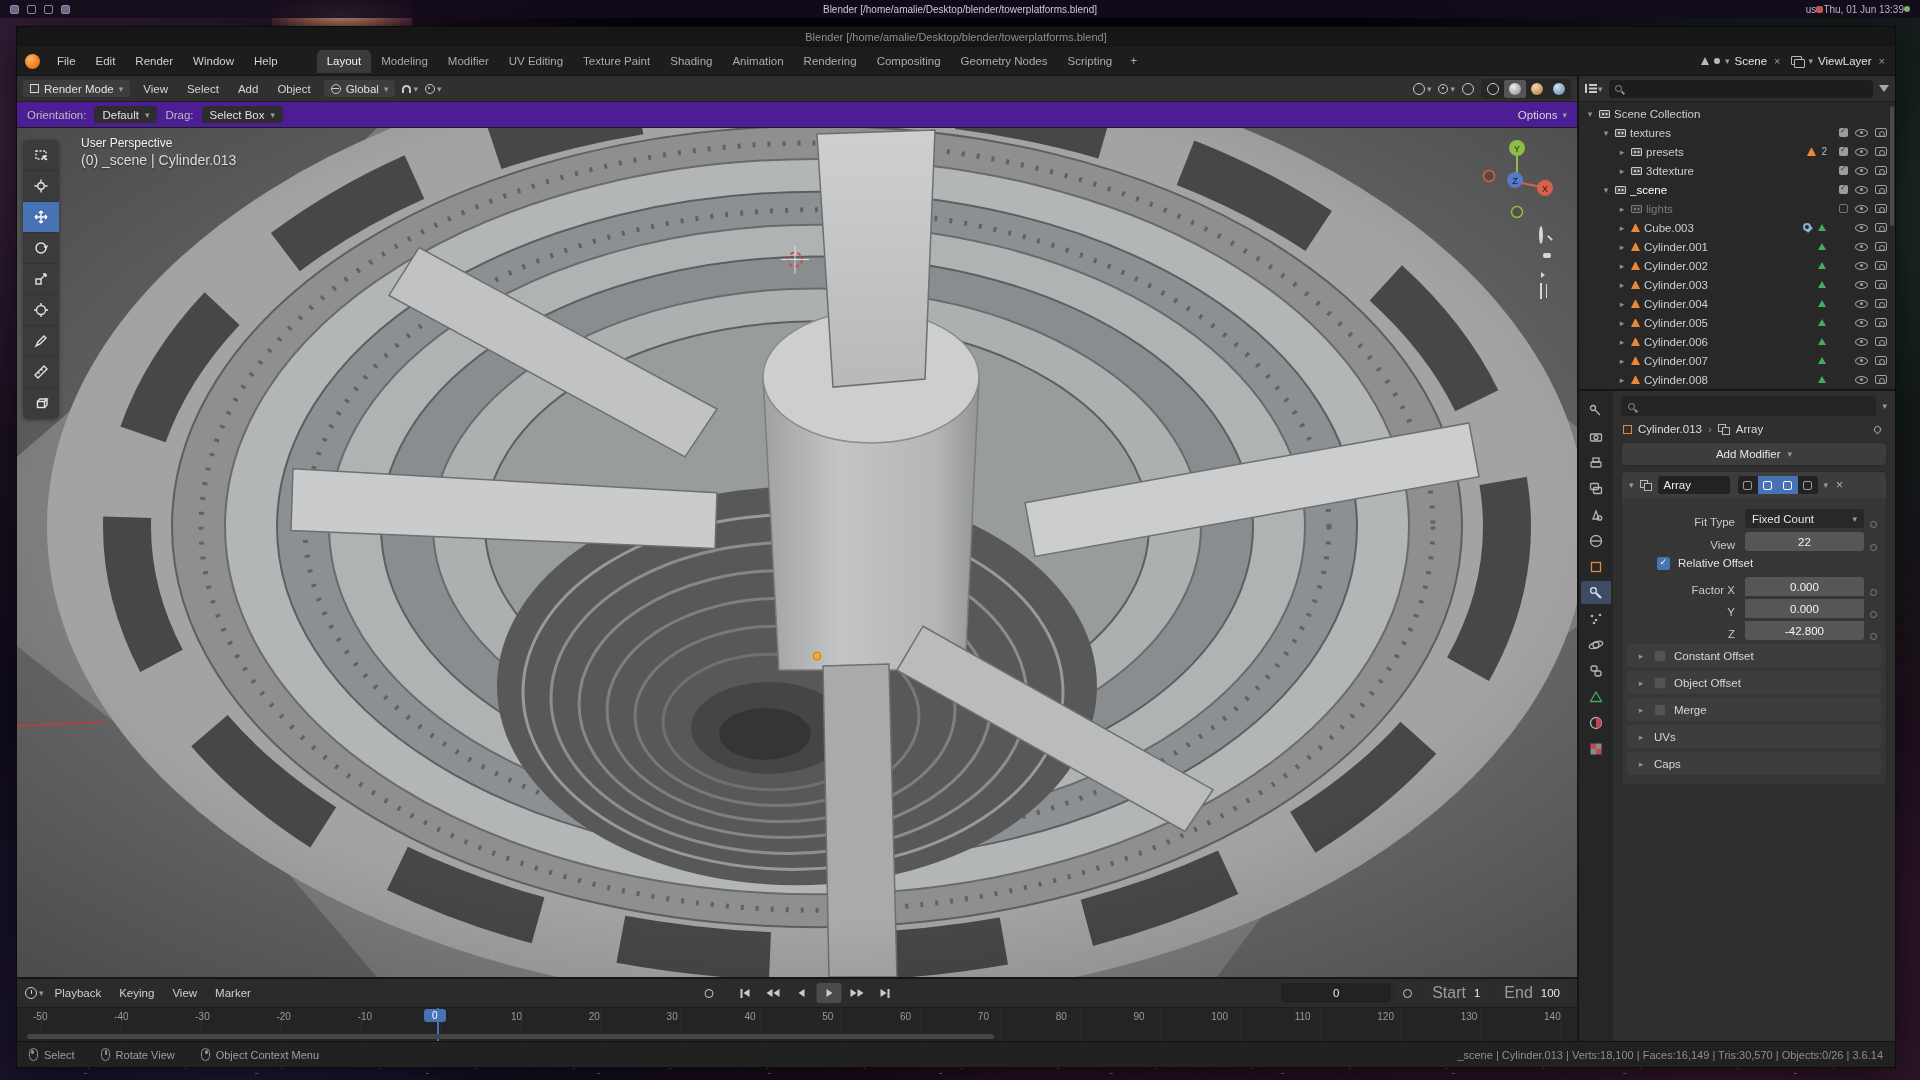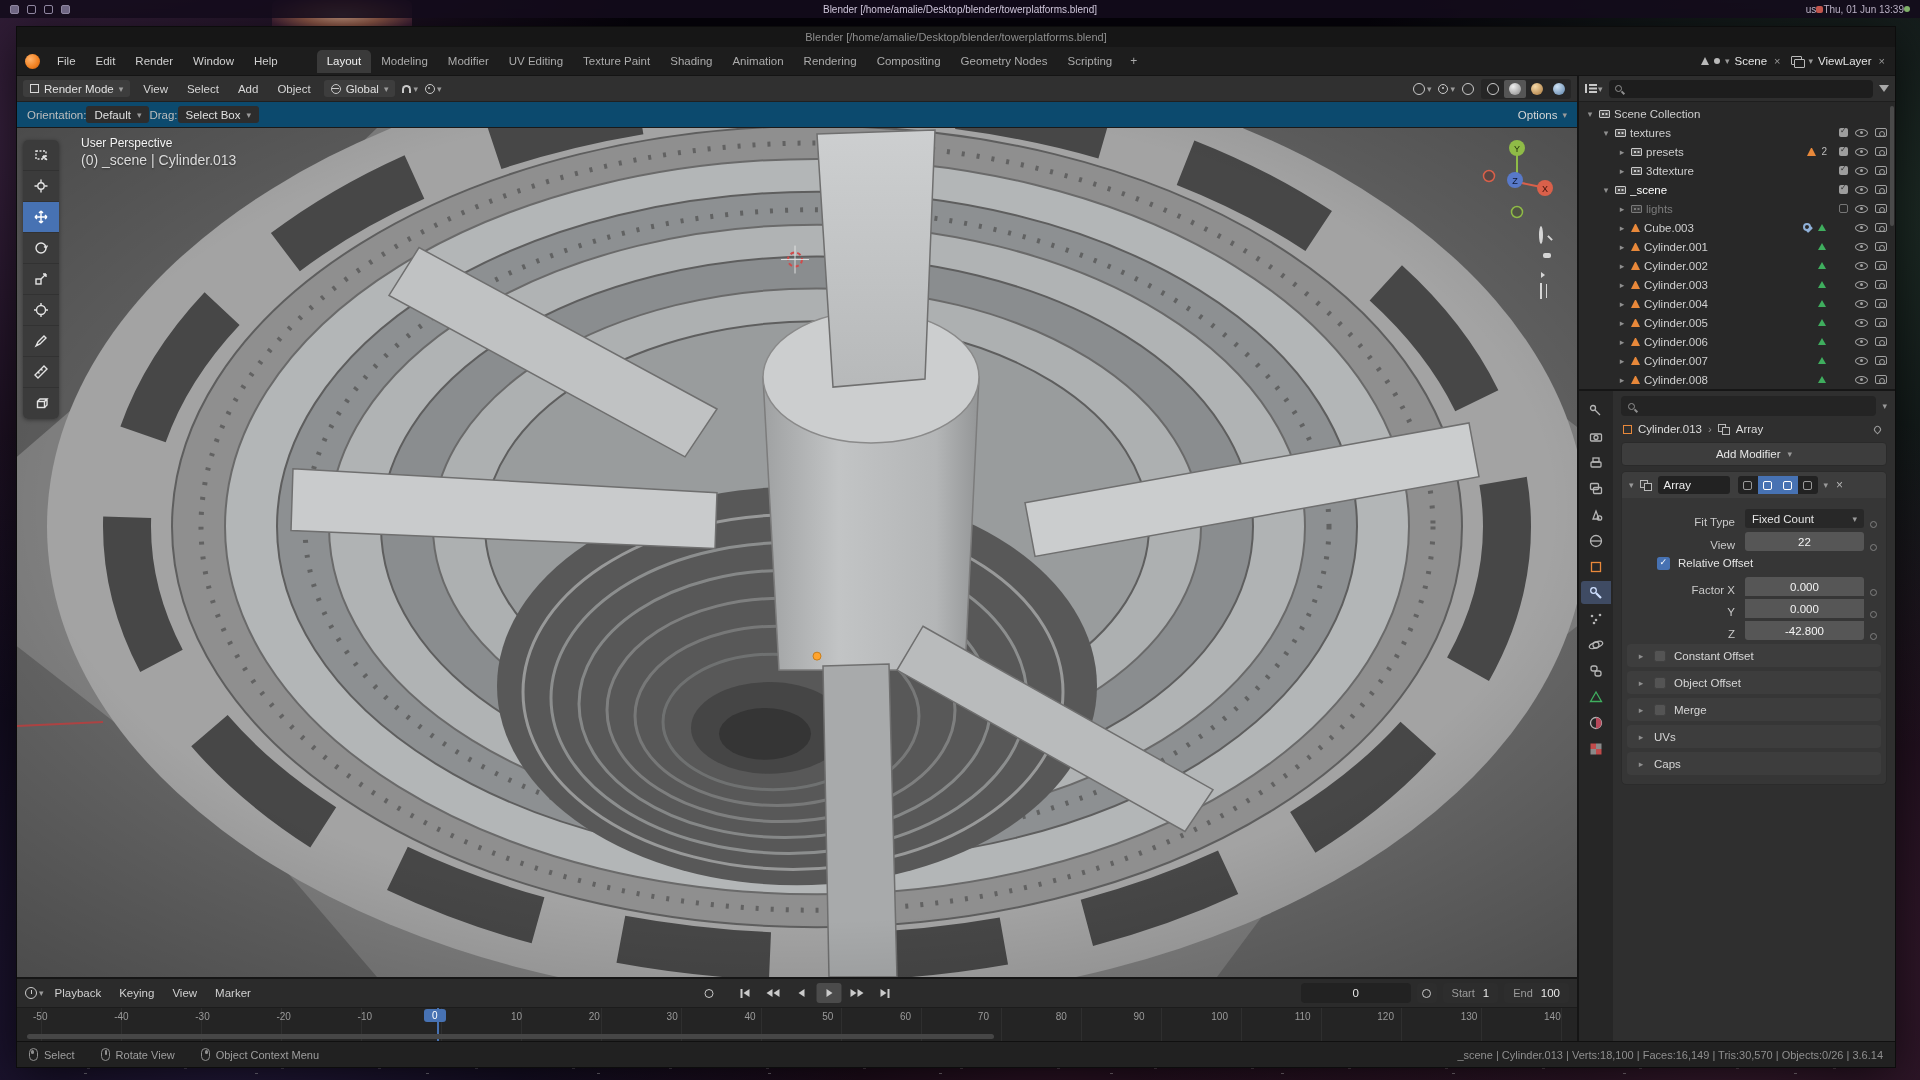--- a/index.html
+++ b/index.html
@@ -61,21 +61,21 @@
 .vp-head-right{margin-left:auto;display:flex;align-items:center;gap:7px}
 .hic{display:flex;align-items:center;gap:2px}
 .ballw{width:12px;height:12px;border-radius:50%;border:1.5px solid #c9c9c9}
 .balls{width:12px;height:12px;border-radius:50%;background:radial-gradient(circle at 35% 30%,#eee,#888)}
 .ballm{width:12px;height:12px;border-radius:50%;background:radial-gradient(circle at 35% 30%,#f5d9a8,#a8763a)}
 .ballr{width:12px;height:12px;border-radius:50%;background:radial-gradient(circle at 35% 30%,#cfe3f5,#5a80a8)}
 .shade-group{display:flex;background:#262626;border-radius:3px;padding:1px}
 .shade{width:22px;height:18px;display:flex;align-items:center;justify-content:center;border-radius:2px}
 .shade.active{background:#555}
 
-.vp-tools{flex:0 0 26px;background:#0c4a6e;display:flex;align-items:center;padding:0 10px;gap:0;border-bottom:1px solid #1a1a1a;color:#bdbdbd;font-size:11.5px}
+.vp-tools{flex:0 0 26px;background:#4c1d95;display:flex;align-items:center;padding:0 10px;gap:8px;border-bottom:1px solid #1a1a1a;color:#bdbdbd;font-size:11.5px}
 .ts-pill{display:flex;align-items:center;gap:6px;background:#2d2d2d;border-radius:3px;padding:2.5px 8px;color:#e0e0e0}
 .options{margin-left:auto;display:flex;gap:5px;align-items:center;color:#d6d6d6}
 
 .canvas{flex:1;position:relative;min-height:0;background:#701a75;overflow:hidden}
 .scene{position:absolute;inset:0;width:100%;height:100%}
 .vp-text{position:absolute;left:64px;top:8px;z-index:5;pointer-events:none}
 .vp-text .l1{color:#f4f4f4;font-size:12px;text-shadow:0 1px 2px rgba(0,0,0,.45)}
 .vp-text .l2{color:#dcdcdc;font-size:14px;margin-top:2px;text-shadow:0 1px 2px rgba(0,0,0,.45)}
 .toolbar{position:absolute;left:6px;top:12px;z-index:5;display:flex;flex-direction:column;border-radius:5px;overflow:hidden;box-shadow:0 1px 4px rgba(0,0,0,.4)}
 .tool{width:36px;height:31px;background:#3b3b3b;display:flex;align-items:center;justify-content:center;border-bottom:1px solid #323232}
@@ -104,21 +104,21 @@
 .tbtn{display:flex;gap:1.5px;align-items:center;justify-content:center;width:25px;height:20px;border-radius:3px}
 .tbtn.play{background:#4b4b4b}
 .rec{width:9px;height:9px;border:1.5px solid #c9c9c9;border-radius:50%}
 .tl-ic{width:0;height:0;border-top:4px solid transparent;border-bottom:4px solid transparent;border-right:6px solid #cbcbcb}
 .tr-ic{width:0;height:0;border-top:4px solid transparent;border-bottom:4px solid transparent;border-left:6px solid #cbcbcb}
 .tbar{width:2px;height:9px;background:#cbcbcb}
 .tl-right{margin-left:auto;display:flex;gap:6px;align-items:center}
 .framefield{width:110px;height:20px;background:#222;border-radius:4px;color:#e8e8e8;display:flex;align-items:center;justify-content:center;font-size:11.5px}
 .keybtn{width:20px;height:20px;border-radius:4px;background:#2d2d2d;display:flex;align-items:center;justify-content:center}
 .pill{height:20px;background:#2d2d2d;border-radius:4px;display:flex;align-items:center;gap:8px;padding:0 9px}
-.plabel{color:#9b9b9b;font-size:11px}
+.plabel{color:#9b9b9b;font-size:16px}
 .pval{color:#e8e8e8;font-size:11.5px}
 .ruler{flex:1;position:relative;background:#242424;border-top:1px solid #1c1c1c;overflow:hidden}
 .ruler::before{content:"";position:absolute;inset:0;background:repeating-linear-gradient(90deg,rgba(255,255,255,.05) 0 1px,transparent 1px 80px);background-position:24px 0}
 .ticks{position:absolute;left:0;right:0;top:3px;display:flex;justify-content:space-between;padding:0 16px;color:#9a9a9a;font-size:10px}
 .scrollpill{position:absolute;left:10px;bottom:2px;width:62%;height:5px;border-radius:3px;background:#464646}
 .playhead{position:absolute;left:420px;top:0;bottom:0;width:2px;background:#4772b3}
 .ph-pill{position:absolute;left:407px;top:1px;background:#4772b3;color:#fff;font-size:10px;padding:1px 8px;border-radius:3px;z-index:2}
 
 .statusbar{flex:0 0 26px;background:#212121;border-top:1px solid #101010;display:flex;align-items:center;padding:0 12px;color:#9e9e9e;font-size:11px}
 .hint{display:flex;align-items:center;gap:6px;margin-right:26px}

